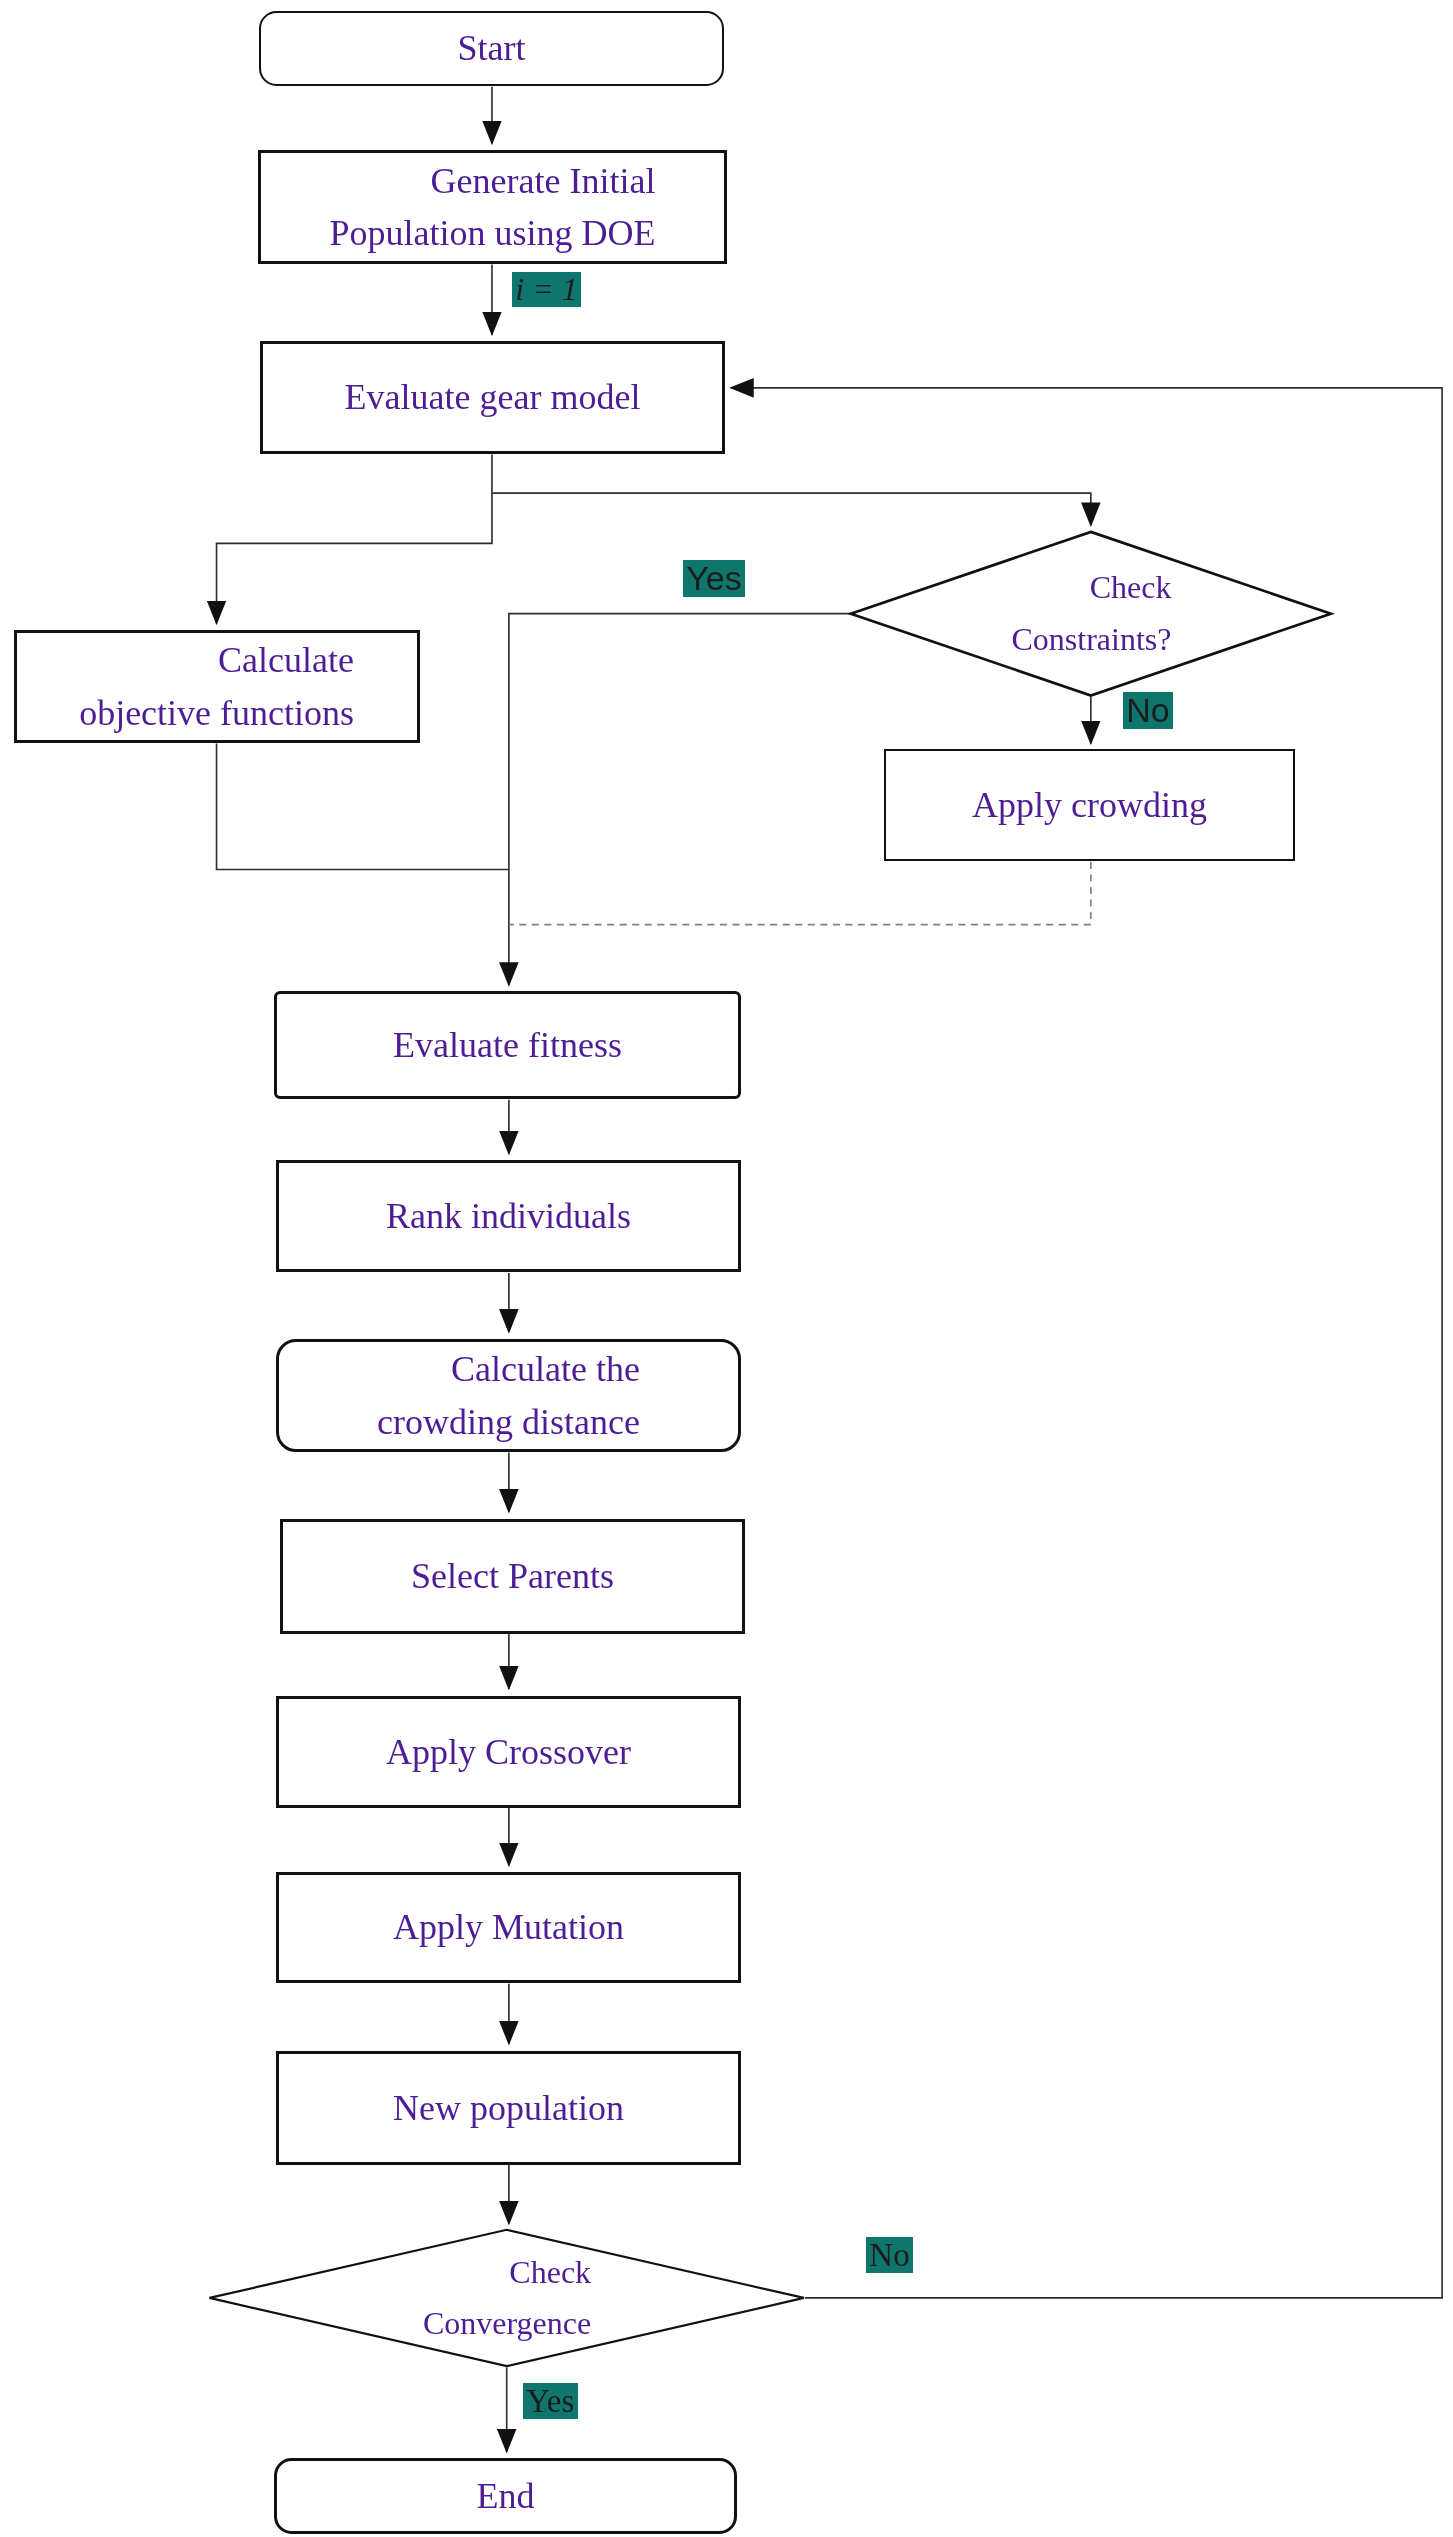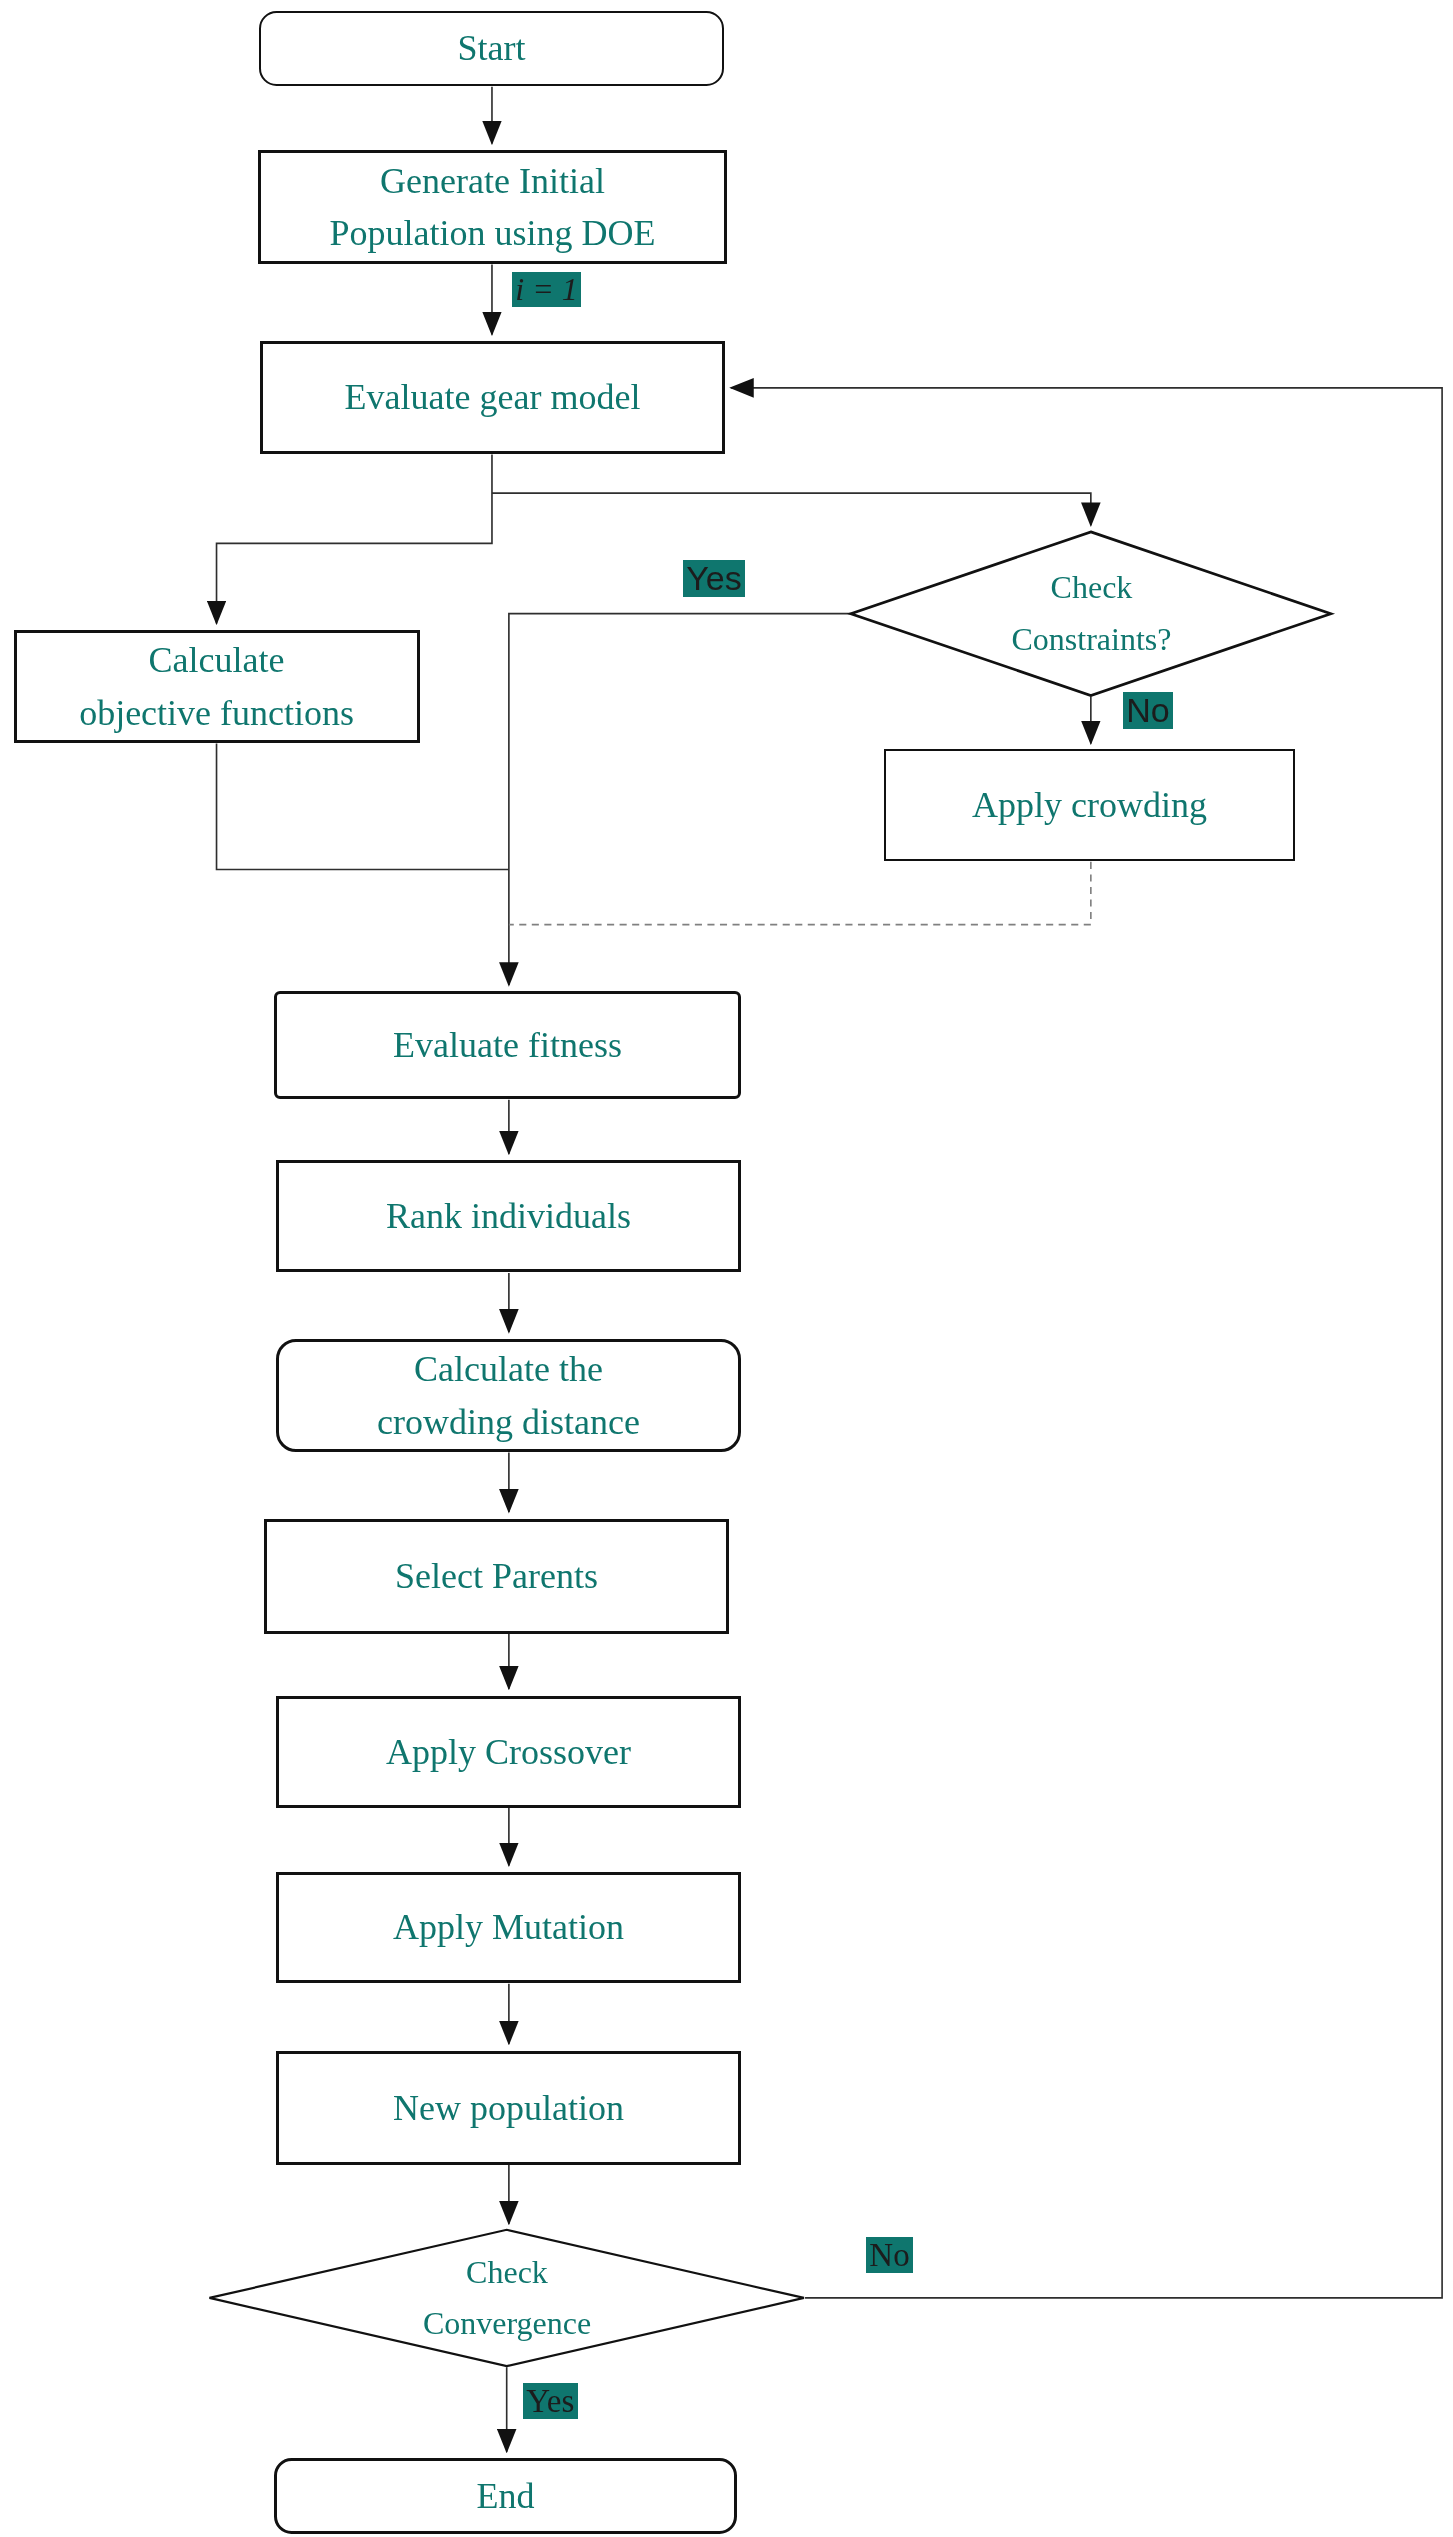--- a/index.html
+++ b/index.html
@@ -23,21 +23,22 @@
     background:#ffffff;
     border:3.3px solid #111111;
     display:flex;align-items:center;justify-content:center;
     text-align:center;
   }
   .terminator{border-radius:17.5px;border-width:2.7px;}
   .label{
     white-space:pre-line;
     font-size:36px;
     line-height:1.45;
-    color:#0f766e;
+    color:#4c1d95;
+    text-align:right;
   }
   .diamond-text{
     position:absolute;
     display:flex;align-items:center;justify-content:center;
     text-align:center;
     background:transparent;
     pointer-events:none;
   }
   .diamond-text .label{font-size:32px;line-height:1.6;}
   .edge-label{
@@ -127,21 +128,21 @@
 
   <div class="node" style="left:276px;top:1160px;width:465px;height:112px;">
     <span class="label">Rank individuals</span>
   </div>
 
   <div class="node" style="left:276px;top:1339px;width:465px;height:113px;border-radius:20px;">
     <span class="label">Calculate the
 crowding distance</span>
   </div>
 
-  <div class="node" style="left:264px;top:1519px;width:465px;height:115px;">
+  <div class="node" style="left:280px;top:1519px;width:465px;height:115px;">
     <span class="label">Select Parents</span>
   </div>
 
   <div class="node" style="left:276px;top:1696px;width:465px;height:112px;">
     <span class="label">Apply Crossover</span>
   </div>
 
   <div class="node" style="left:276px;top:1872px;width:465px;height:111px;">
     <span class="label">Apply Mutation</span>
   </div>

